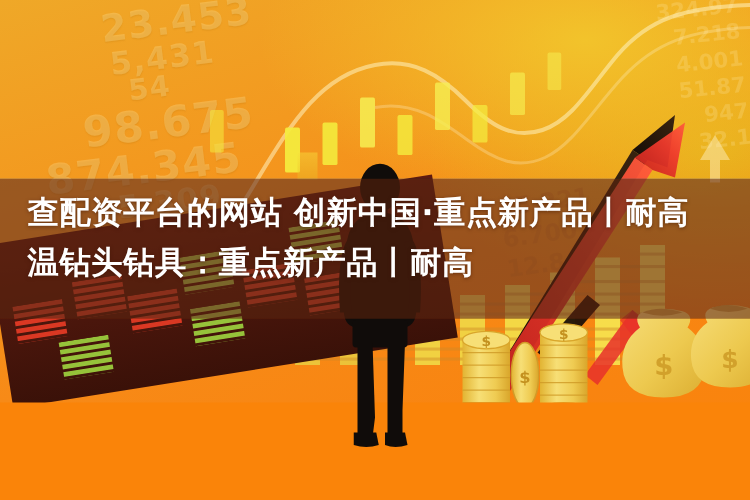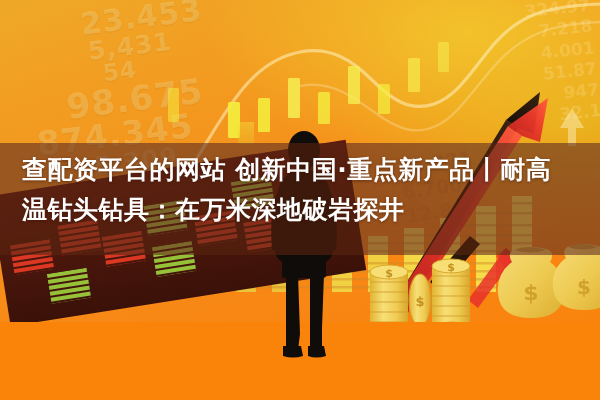--- a/index.html
+++ b/index.html
@@ -376,16 +376,16 @@
 
       <path d="M 27,218 L 45,218 L 47,228 Q 37,231 27,228 Z"></path>
       <path d="M 52,218 L 68,218 L 70,228 Q 60,231 52,228 Z"></path>
     </g>
   </svg>
 
   <div id="title-band"></div>
 
   <div id="title-text">
     <span class="ln">查配资平台的网站 创新中国·重点新产品丨耐高</span>
-    <span class="ln">温钻头钻具：在万米深地破岩探井</span>
+    <span class="ln">温钻头钻具：重点新产品丨耐高</span>
   </div>
 
 </div>
 
 </body></html>

